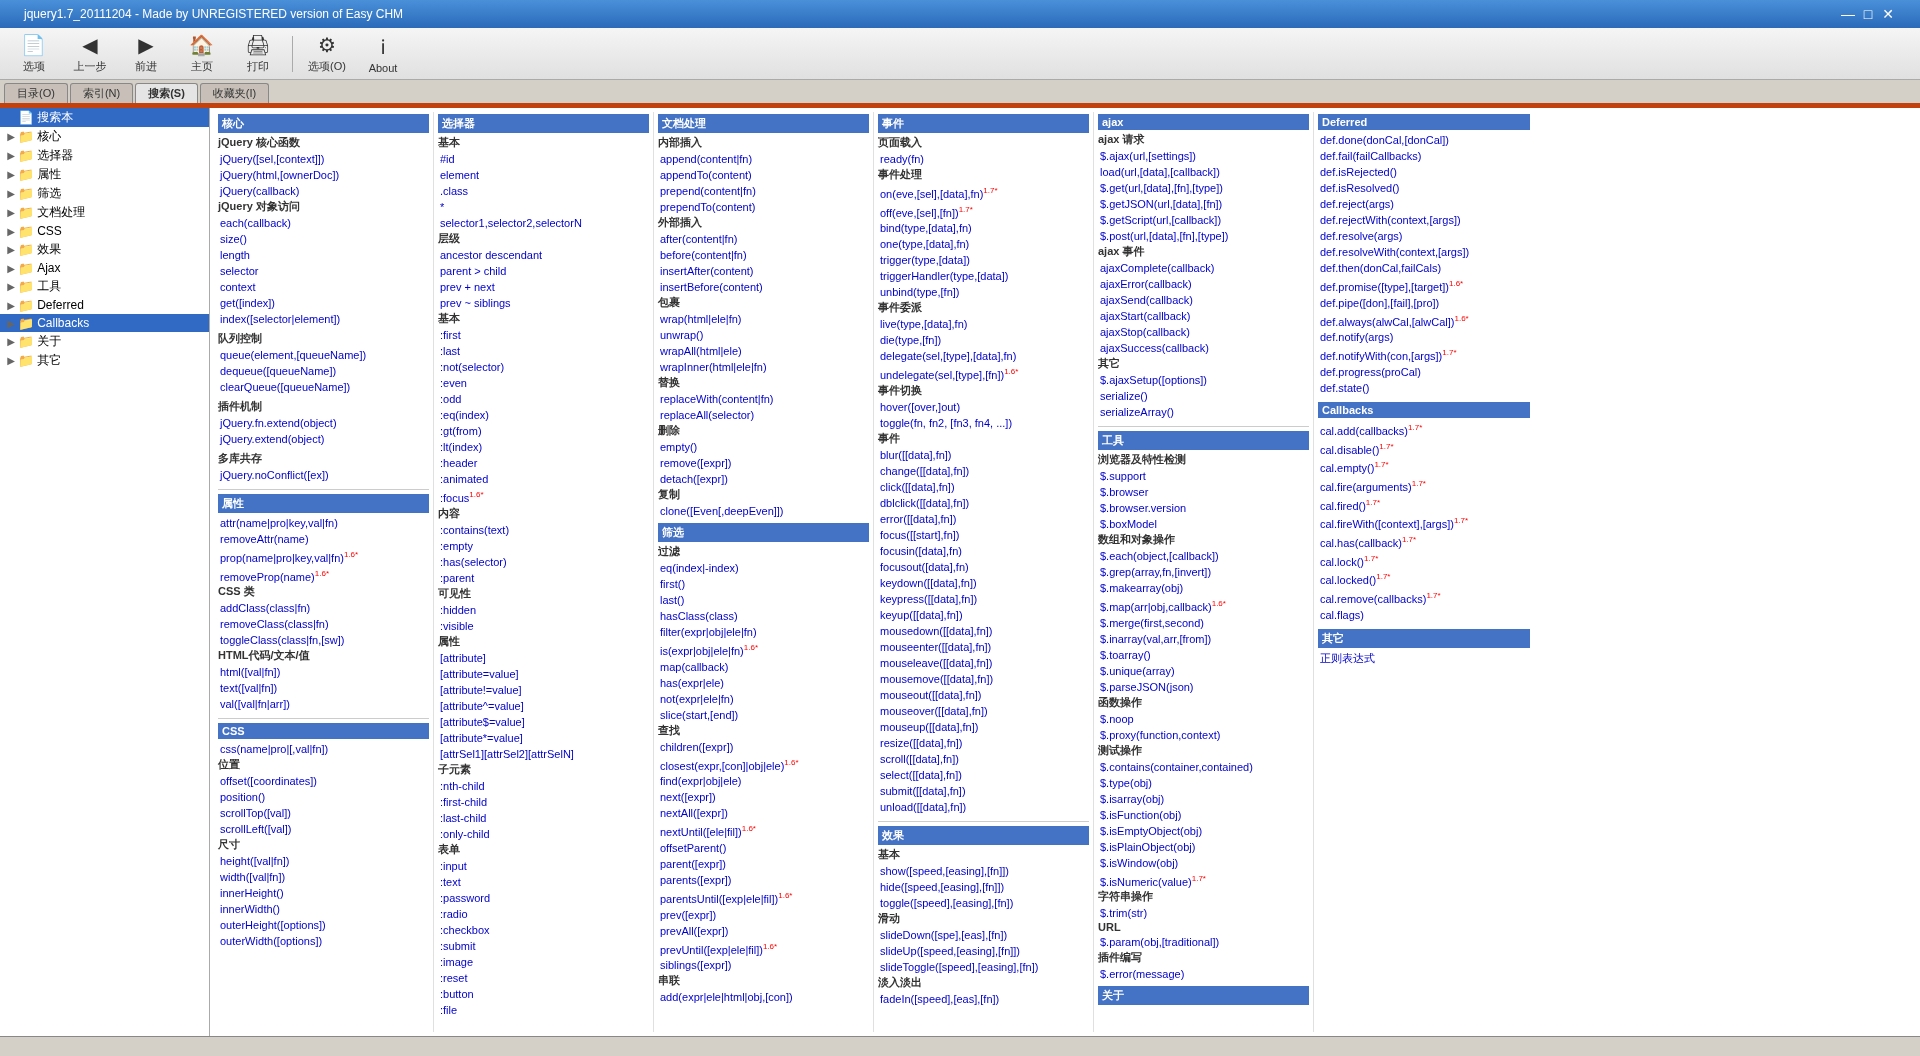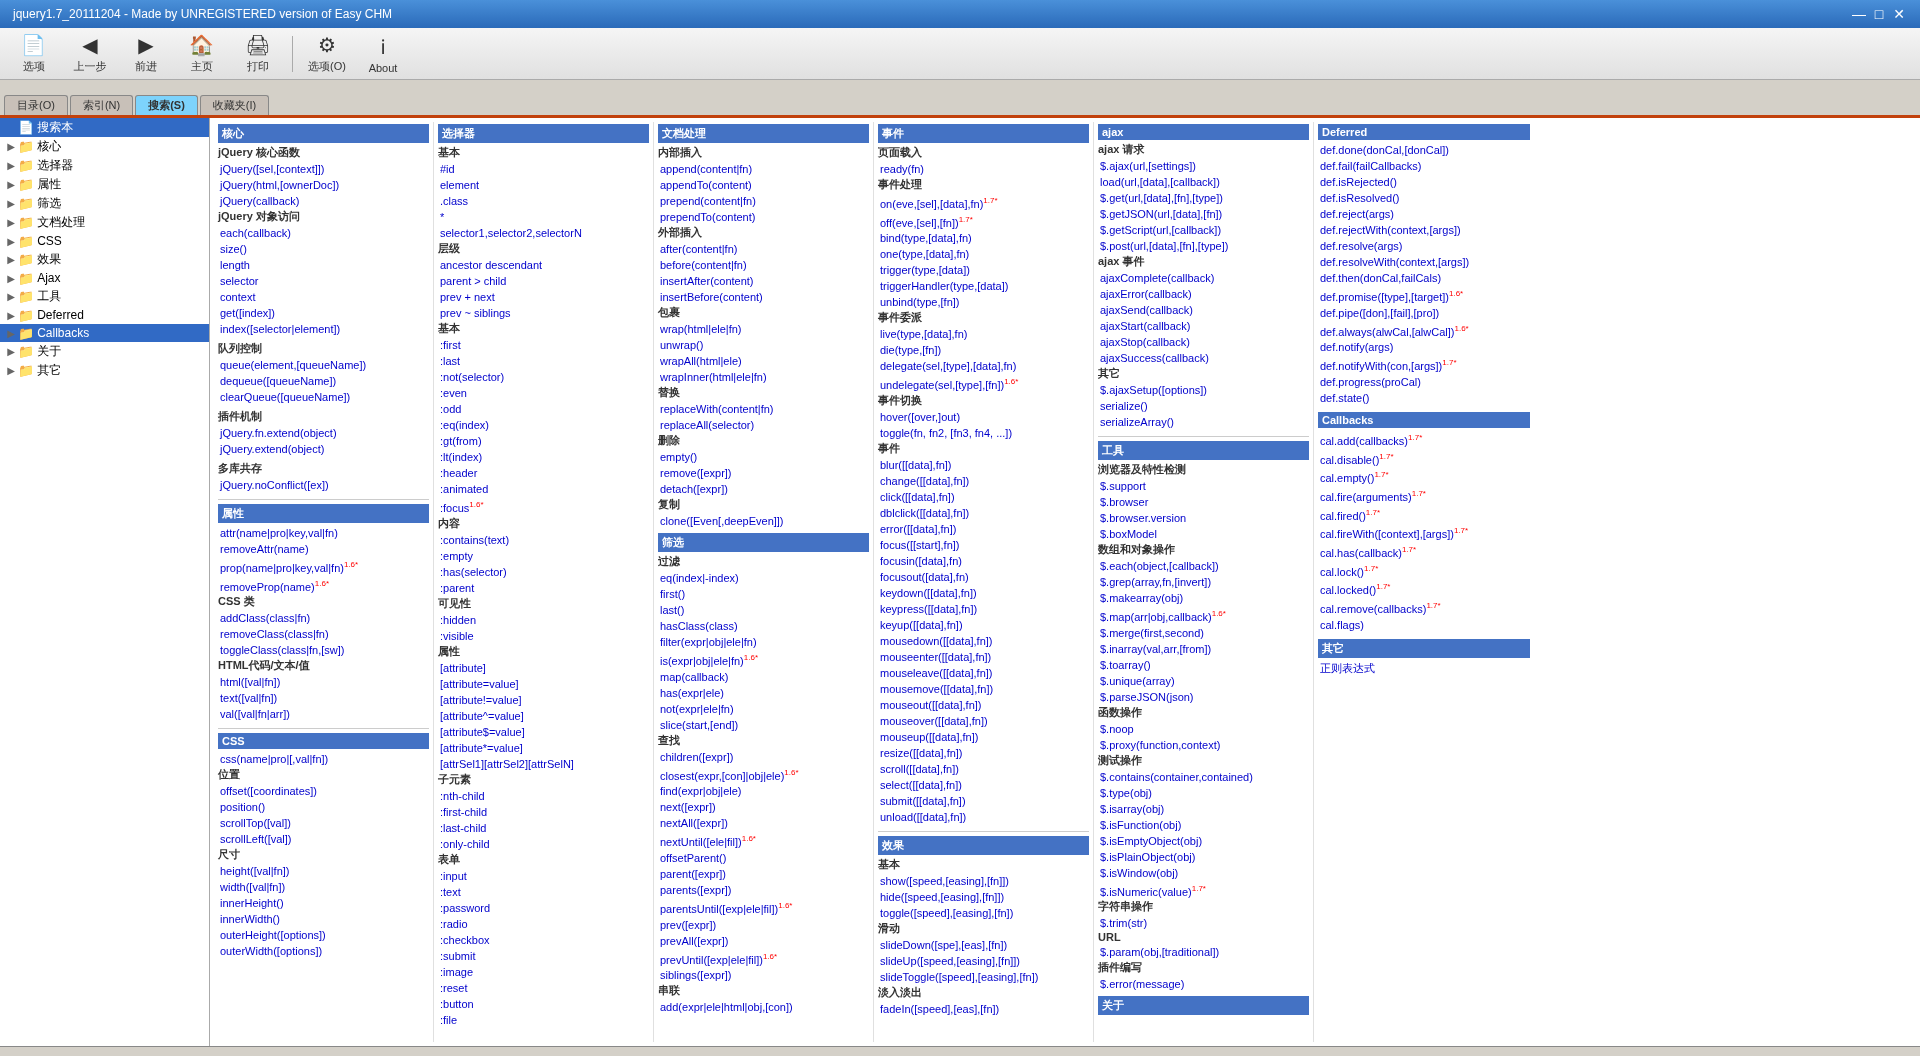--- a/index.html
+++ b/index.html
@@ -6,21 +6,21 @@
     body { font-family: 'Microsoft YaHei', Arial, sans-serif; font-size: 11px; background: #f0f0f0; overflow: hidden; width: 1920px; height: 1056px; }
     
     
     .title-bar {
       background: linear-gradient(to bottom, #4a90d9, #2a6ab9);
       color: white;
       height: 28px;
       display: flex;
       align-items: center;
       justify-content: space-between;
-      padding: 0 13px;
+      padding: 0 24px;
       user-select: none;
     }
     .title-text { font-size: 12px; }
     .title-controls { display: flex; gap: 4px; }
     .title-btn { width: 16px; height: 16px; background: transparent; border: none; color: white; cursor: pointer; font-size: 14px; display: flex; align-items: center; justify-content: center; }
 
     
     .toolbar {
       background: linear-gradient(to bottom, #f5f5f5, #e0e0e0);
       border-bottom: 1px solid #aaa;
@@ -43,38 +43,38 @@
       border-radius: 3px;
       font-size: 11px;
       color: #333;
     }
     .toolbar-icon { font-size: 20px; margin-bottom: 2px; }
     .toolbar-sep { width: 1px; height: 36px; background: #aaa; margin: 0 4px; }
 
     
     .tab-bar {
       background: #d4d0c8;
-      border-bottom: 3px solid #c2410c;
-      height: 38px;
+      border-bottom: 5px solid #c2410c;
+      height: 28px;
       display: flex;
       align-items: flex-end;
       padding: 0 4px;
     }
     .tab {
       padding: 2px 12px;
       border: 1px solid #888;
       border-bottom: none;
       background: #c8c0b8;
       cursor: pointer;
       margin-right: 2px;
       border-radius: 3px 3px 0 0;
       font-size: 11px;
       color: #333;
     }
-    .tab.active { background: #7dd3fc; font-weight: bold; }
+    .tab.active { background: #e5e5e5; font-weight: bold; }
 
     
     .main-layout {
       display: flex;
       height: calc(1056px - 28px - 52px - 24px - 24px);
     }
 
     
     .left-panel {
       width: 210px;

